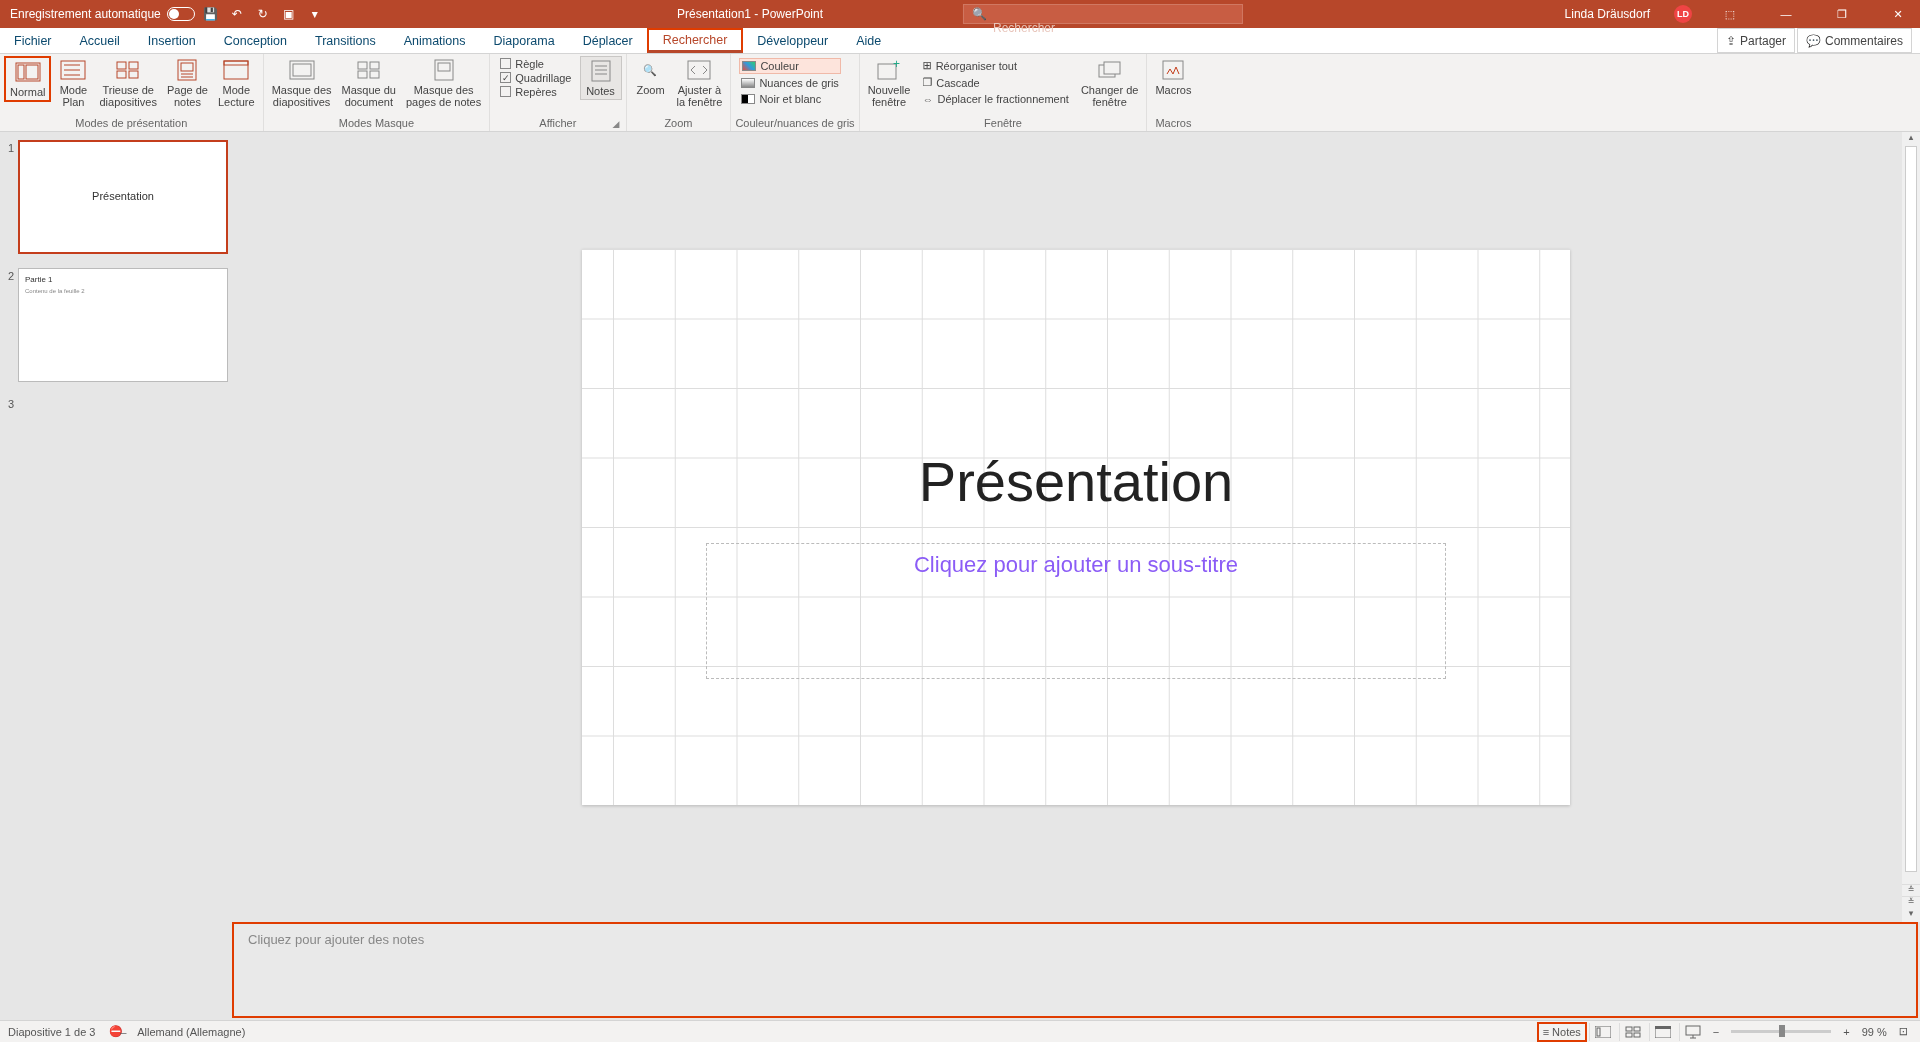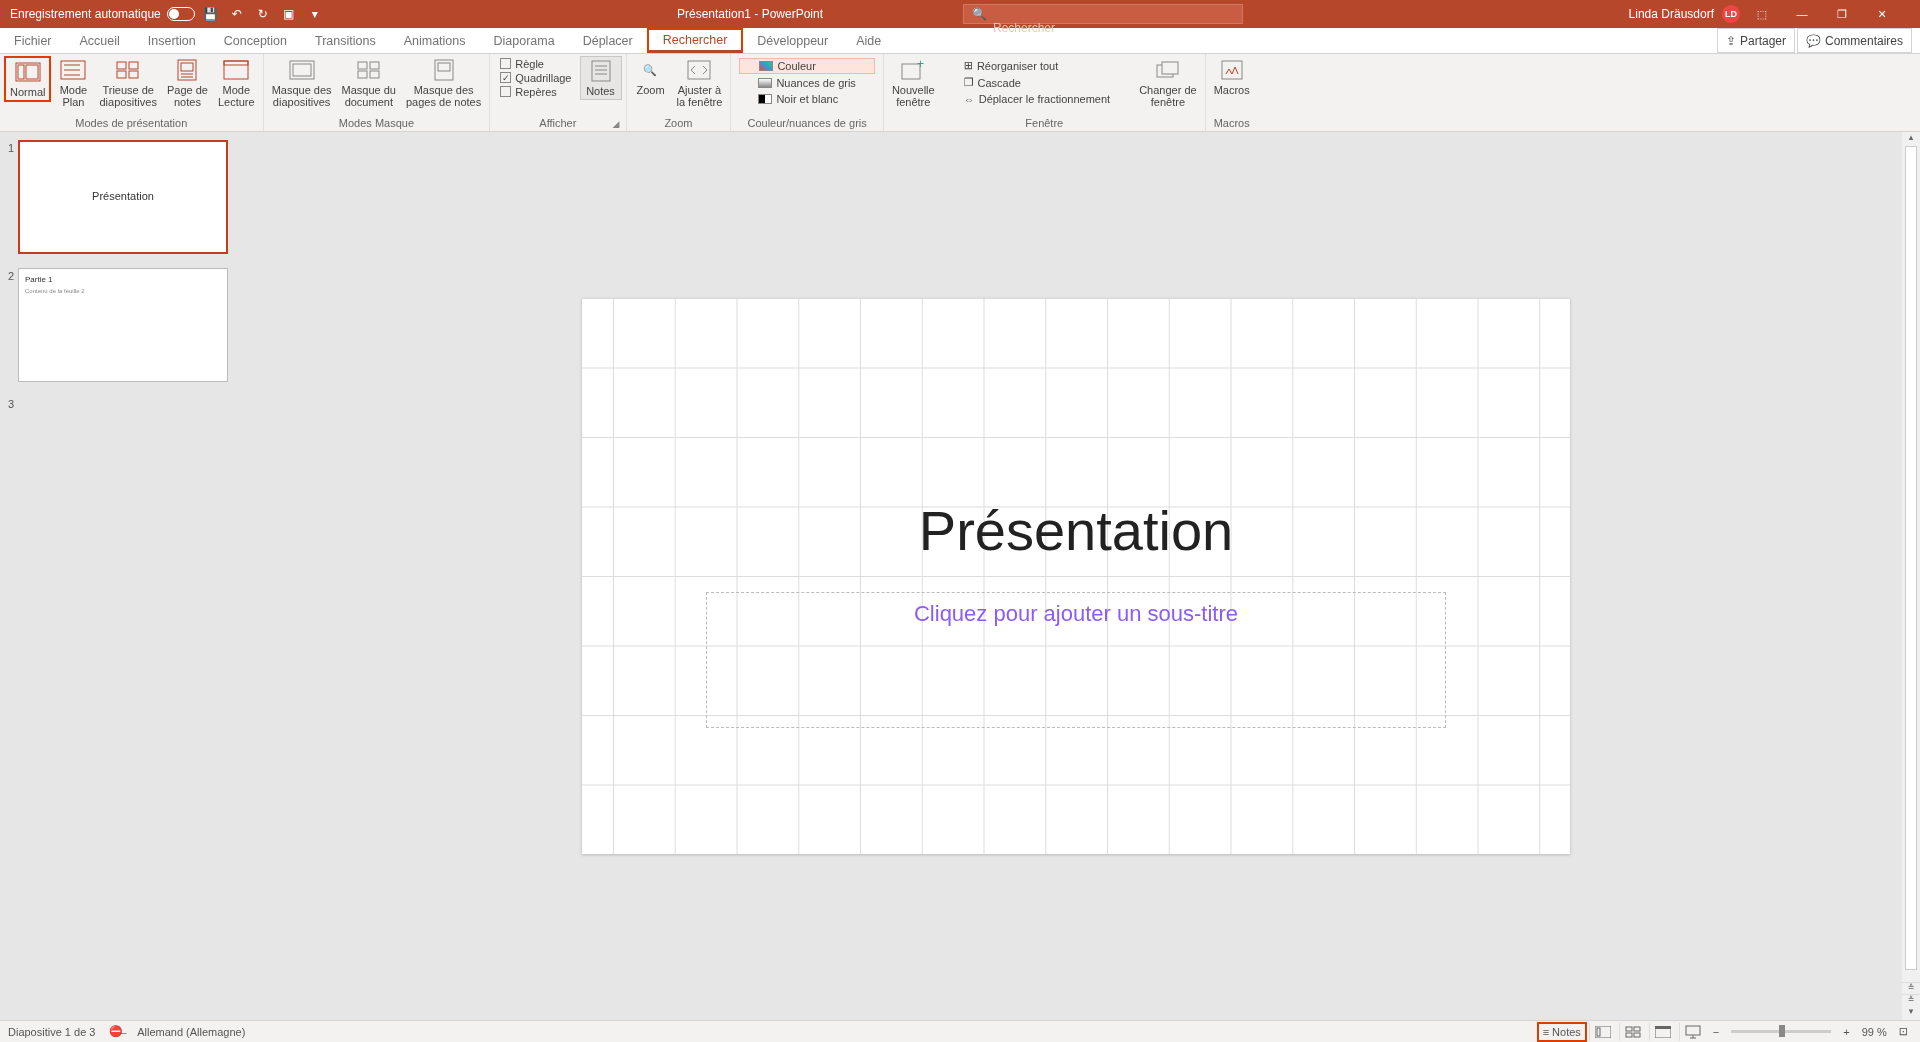--- a/index.html
+++ b/index.html
@@ -8,47 +8,47 @@
 
 .title-bar { height: 28px; background: #b7472a; color: #fff; display: flex; align-items: center; font-size: 12px; }
 .title-left { display: flex; align-items: center; gap: 6px; padding-left: 10px; }
 .toggle { width: 28px; height: 14px; border: 1px solid #fff; border-radius: 7px; position: relative; }
 .toggle::after { content: ''; position: absolute; width: 10px; height: 10px; background: #fff; border-radius: 50%; left: 1px; top: 1px; }
 .qat-icon { width: 20px; text-align: center; cursor: pointer; }
 .title-center { position: absolute; left: 50%; transform: translateX(-50%); display: flex; align-items: center; gap: 140px; }
 .search-box { width: 280px; height: 20px; background: #c85d43; border: 1px solid #d07862; display: flex; align-items: center; padding: 0 8px; gap: 6px; }
 .search-box input { background: transparent; border: none; color: #fff; font-size: 12px; outline: none; flex: 1; margin-top: 27px; }
 .search-box input::placeholder { color: #e8c5bb; }
-.title-right { margin-left: auto; display: flex; align-items: center; gap: 4px; padding-right: 20px; }
+.title-right { margin-left: auto; display: flex; align-items: center; gap: 20px; padding-right: 4px; }
 .user-badge { width: 18px; height: 18px; background: #ef4444; border-radius: 50%; display: flex; align-items: center; justify-content: center; font-size: 9px; font-weight: bold; }
 .win-btn { width: 36px; height: 28px; display: flex; align-items: center; justify-content: center; font-size: 11px; cursor: pointer; }
 
 
 .tab-row { height: 26px; background: #fff; display: flex; align-items: stretch; border-bottom: 1px solid #d4d4d4; }
-.tab { padding: 0 14px; display: flex; align-items: center; font-size: 12.5px; color: #737373; cursor: pointer; position: relative; }
+.tab { padding: 0 14px; display: flex; align-items: center; font-size: 12.5px; color: #0c4a6e; cursor: pointer; position: relative; }
 .tab.active { color: #b7472a; }
 .tab.active.highlighted { border: 2px solid #e03c00; border-bottom: 3px solid #b7472a; }
 .tab-right { margin-left: auto; display: flex; gap: 2px; padding-right: 8px; }
 .tab-right .btn { display: flex; align-items: center; gap: 4px; padding: 0 8px; font-size: 12px; color: #444; border: 1px solid #d4d4d4; cursor: pointer; }
 
 
 .ribbon { height: 78px; background: #f3f2f1; border-bottom: 1px solid #d4d4d4; display: flex; }
 .group { border-right: 1px solid #e0dfde; display: flex; flex-direction: column; padding: 2px 4px 0 4px; }
 .group-content { flex: 1; display: flex; align-items: flex-start; gap: 2px; }
 .group-label { text-align: center; font-size: 11px; color: #666; padding-bottom: 2px; position: relative; }
 .group-label .launcher { position: absolute; right: 2px; bottom: 2px; font-size: 9px; color: #888; }
 .big-btn { display: flex; flex-direction: column; align-items: center; justify-content: flex-start; padding: 2px 4px; font-size: 11px; color: #444; cursor: pointer; min-width: 38px; }
 .big-btn.highlighted { border: 2px solid #e03c00; }
 .big-btn.active { background: #e8e6e4; border: 1px solid #c9c7c5; }
 .big-btn .icon { width: 32px; height: 24px; display: flex; align-items: center; justify-content: center; }
 .big-btn .lbl { text-align: center; line-height: 12px; margin-top: 2px; }
 .check-col { display: flex; flex-direction: column; gap: 2px; padding: 2px 6px; }
 .check-item { display: flex; gap: 4px; font-size: 11px; color: #444; cursor: pointer; }
 .check-item .box { width: 11px; height: 11px; border: 1px solid #888; display: flex; align-items: center; justify-content: center; font-size: 9px; }
-.small-item { display: flex; align-items: center; gap: 4px; font-size: 11px; color: #444; cursor: pointer; padding: 1px 19px; }
+.small-item { display: flex; align-items: center; gap: 4px; font-size: 11px; color: #444; cursor: pointer; padding: 1px 2px; }
 .small-item.active { background: #fde4dc; border: 1px solid #f0b9a8; }
 .small-col { display: flex; flex-direction: column; gap: 2px; padding: 2px 4px; }
 .swatch { width: 14px; height: 10px; border: 1px solid #888; }
 svg.presentation-icon rect { stroke: #b7472a; fill: none; }
 
 
 .main { display: flex; height: calc(1042px - 28px - 26px - 78px - 22px); }
 .thumb-panel { width: 232px; background: #e6e6e6; overflow-y: auto; padding: 6px 0; }
 .thumb-row { display: flex; padding: 2px 4px 12px 4px; }
 .thumb-num { width: 14px; font-size: 11px; color: #555; text-align: right; padding-right: 4px; padding-top: 2px; }
@@ -403,20 +403,21 @@
       <div class="vscroll">
         <div class="up">▴</div>
         <div class="thumb-s"></div>
         <div class="nav-btns">
           <div>≙</div>
           <div>≚</div>
         </div>
         <div class="down" style="position:absolute;bottom:0;left:0;right:0;">▾</div>
       </div>
     </div>
+    <div class="notes-pane">Cliquez pour ajouter des notes</div>
   </div>
 </div>
 
 <div class="status-bar">
   <div class="status-left">
     <span>Diapositive 1 de 3</span>
     <span>⛔̶</span>
     <span>Allemand (Allemagne)</span>
   </div>
   <div class="status-right">

